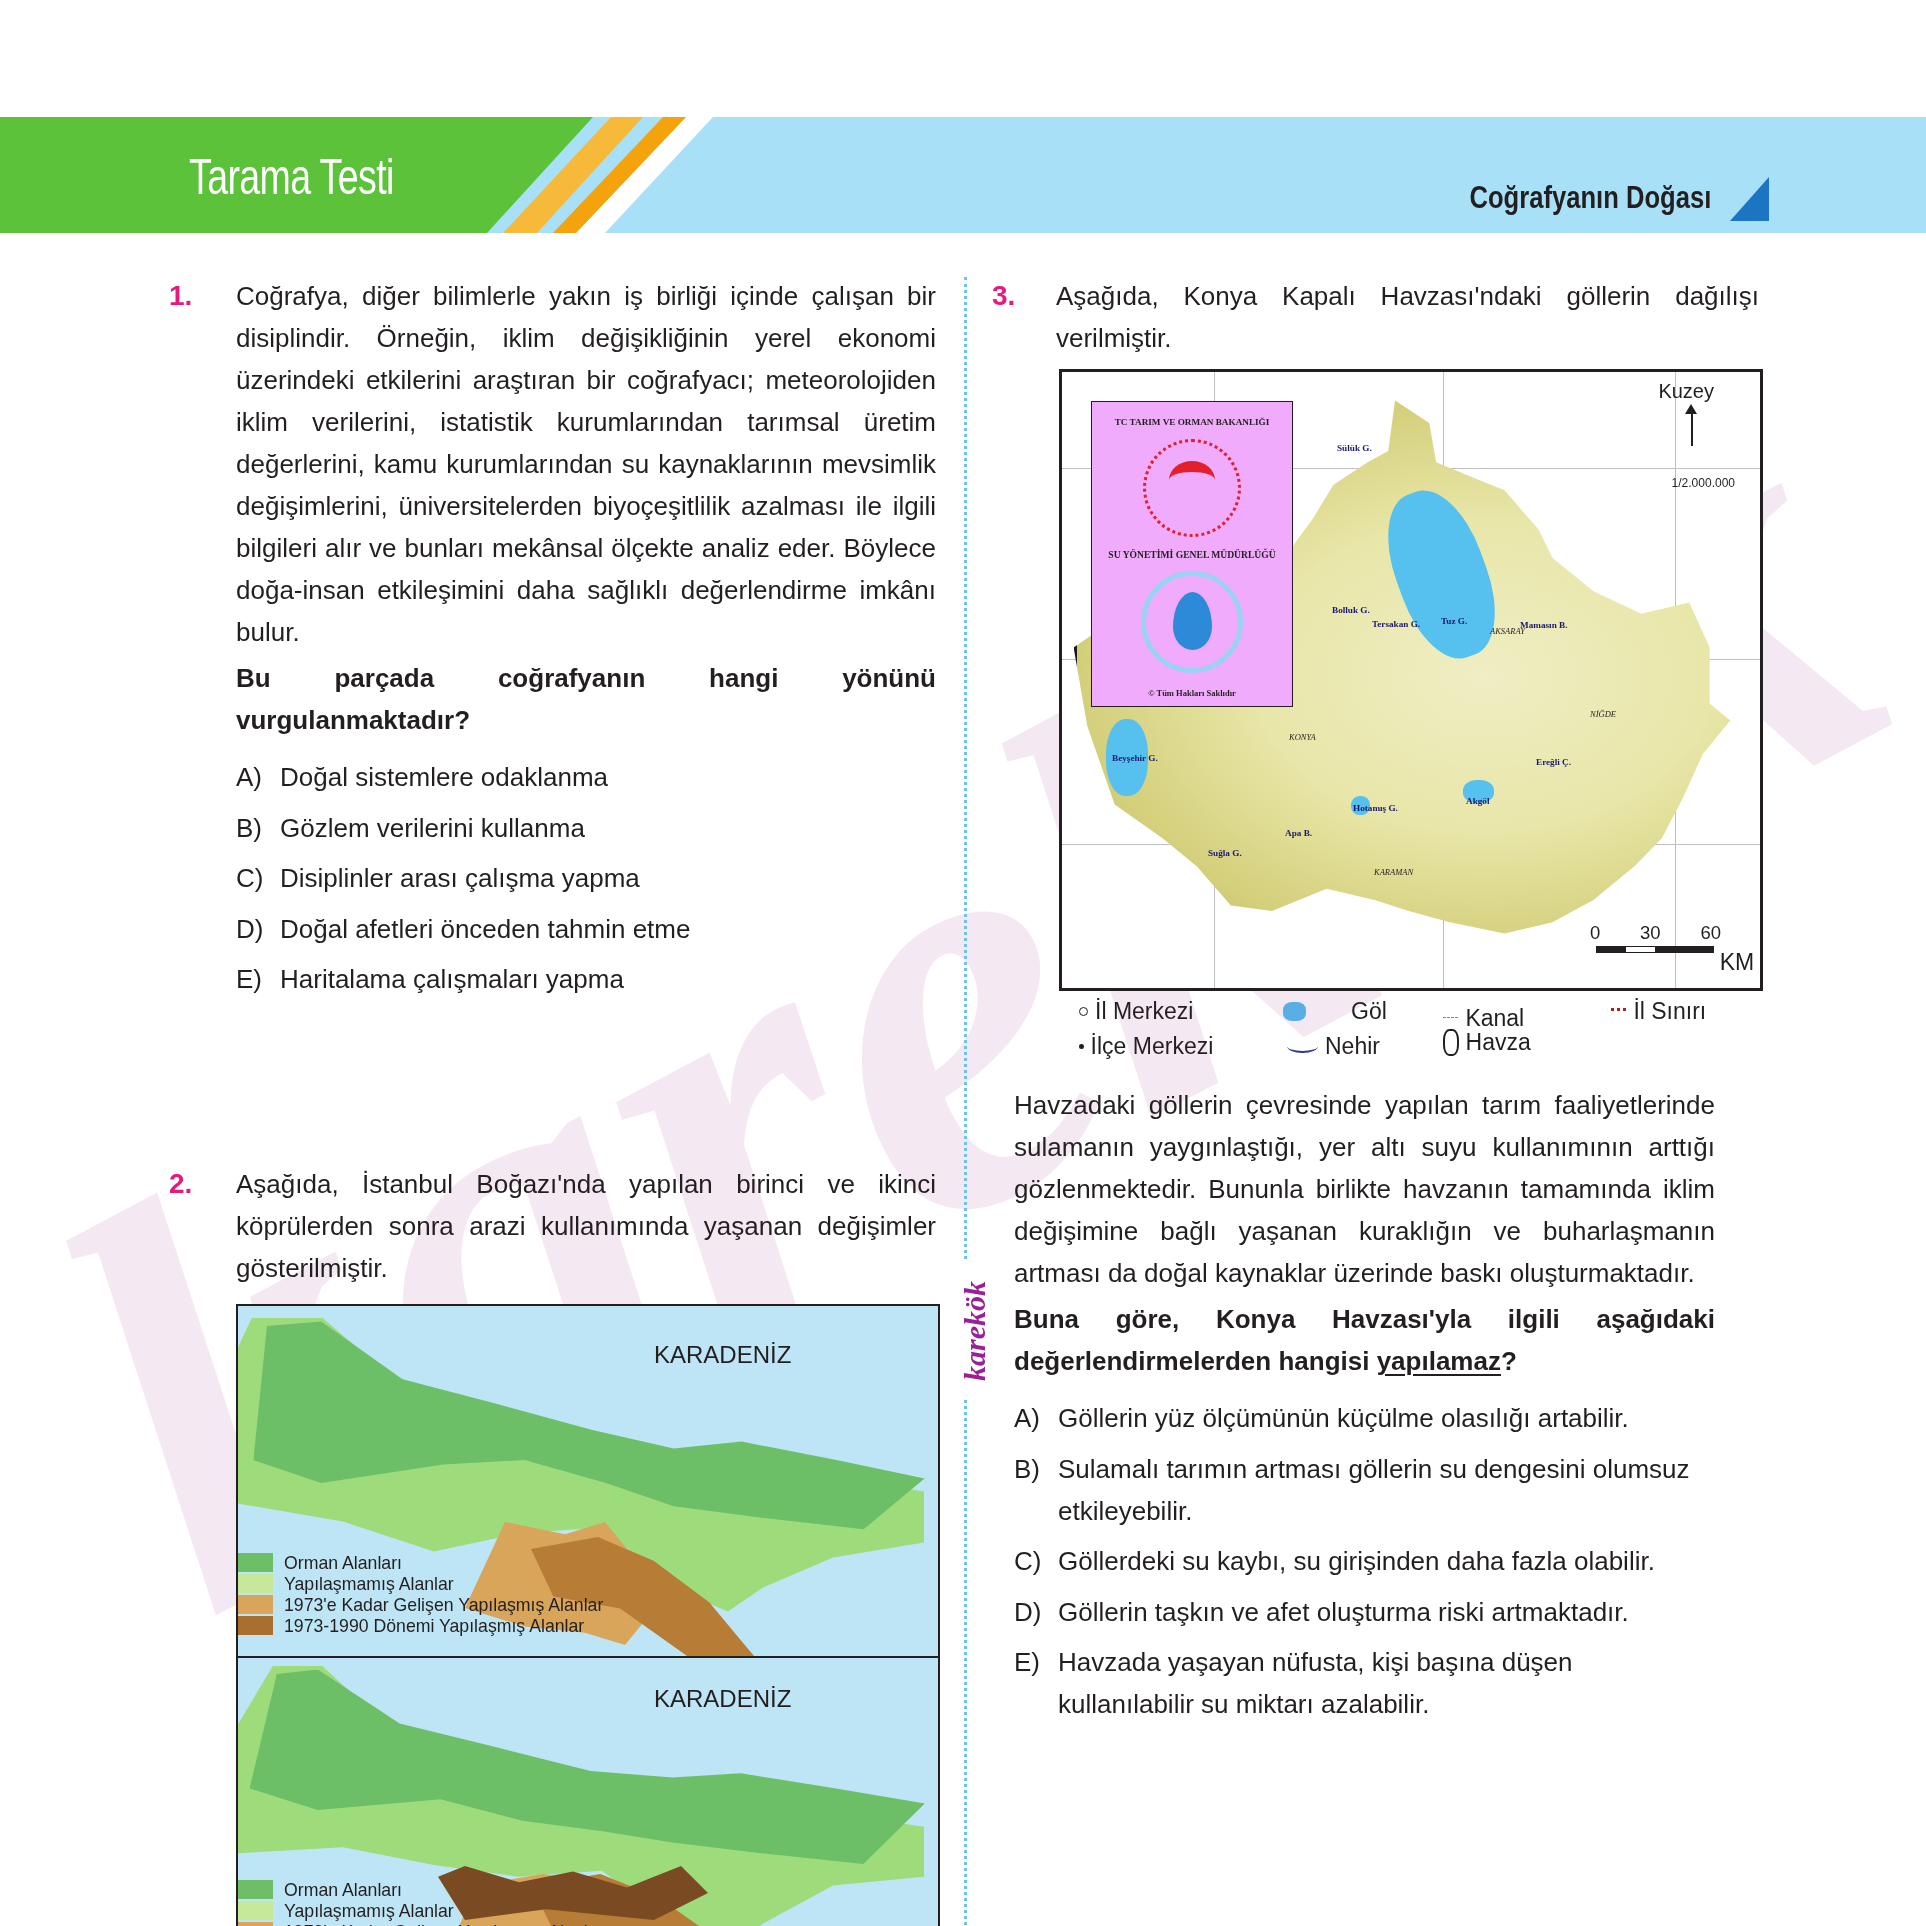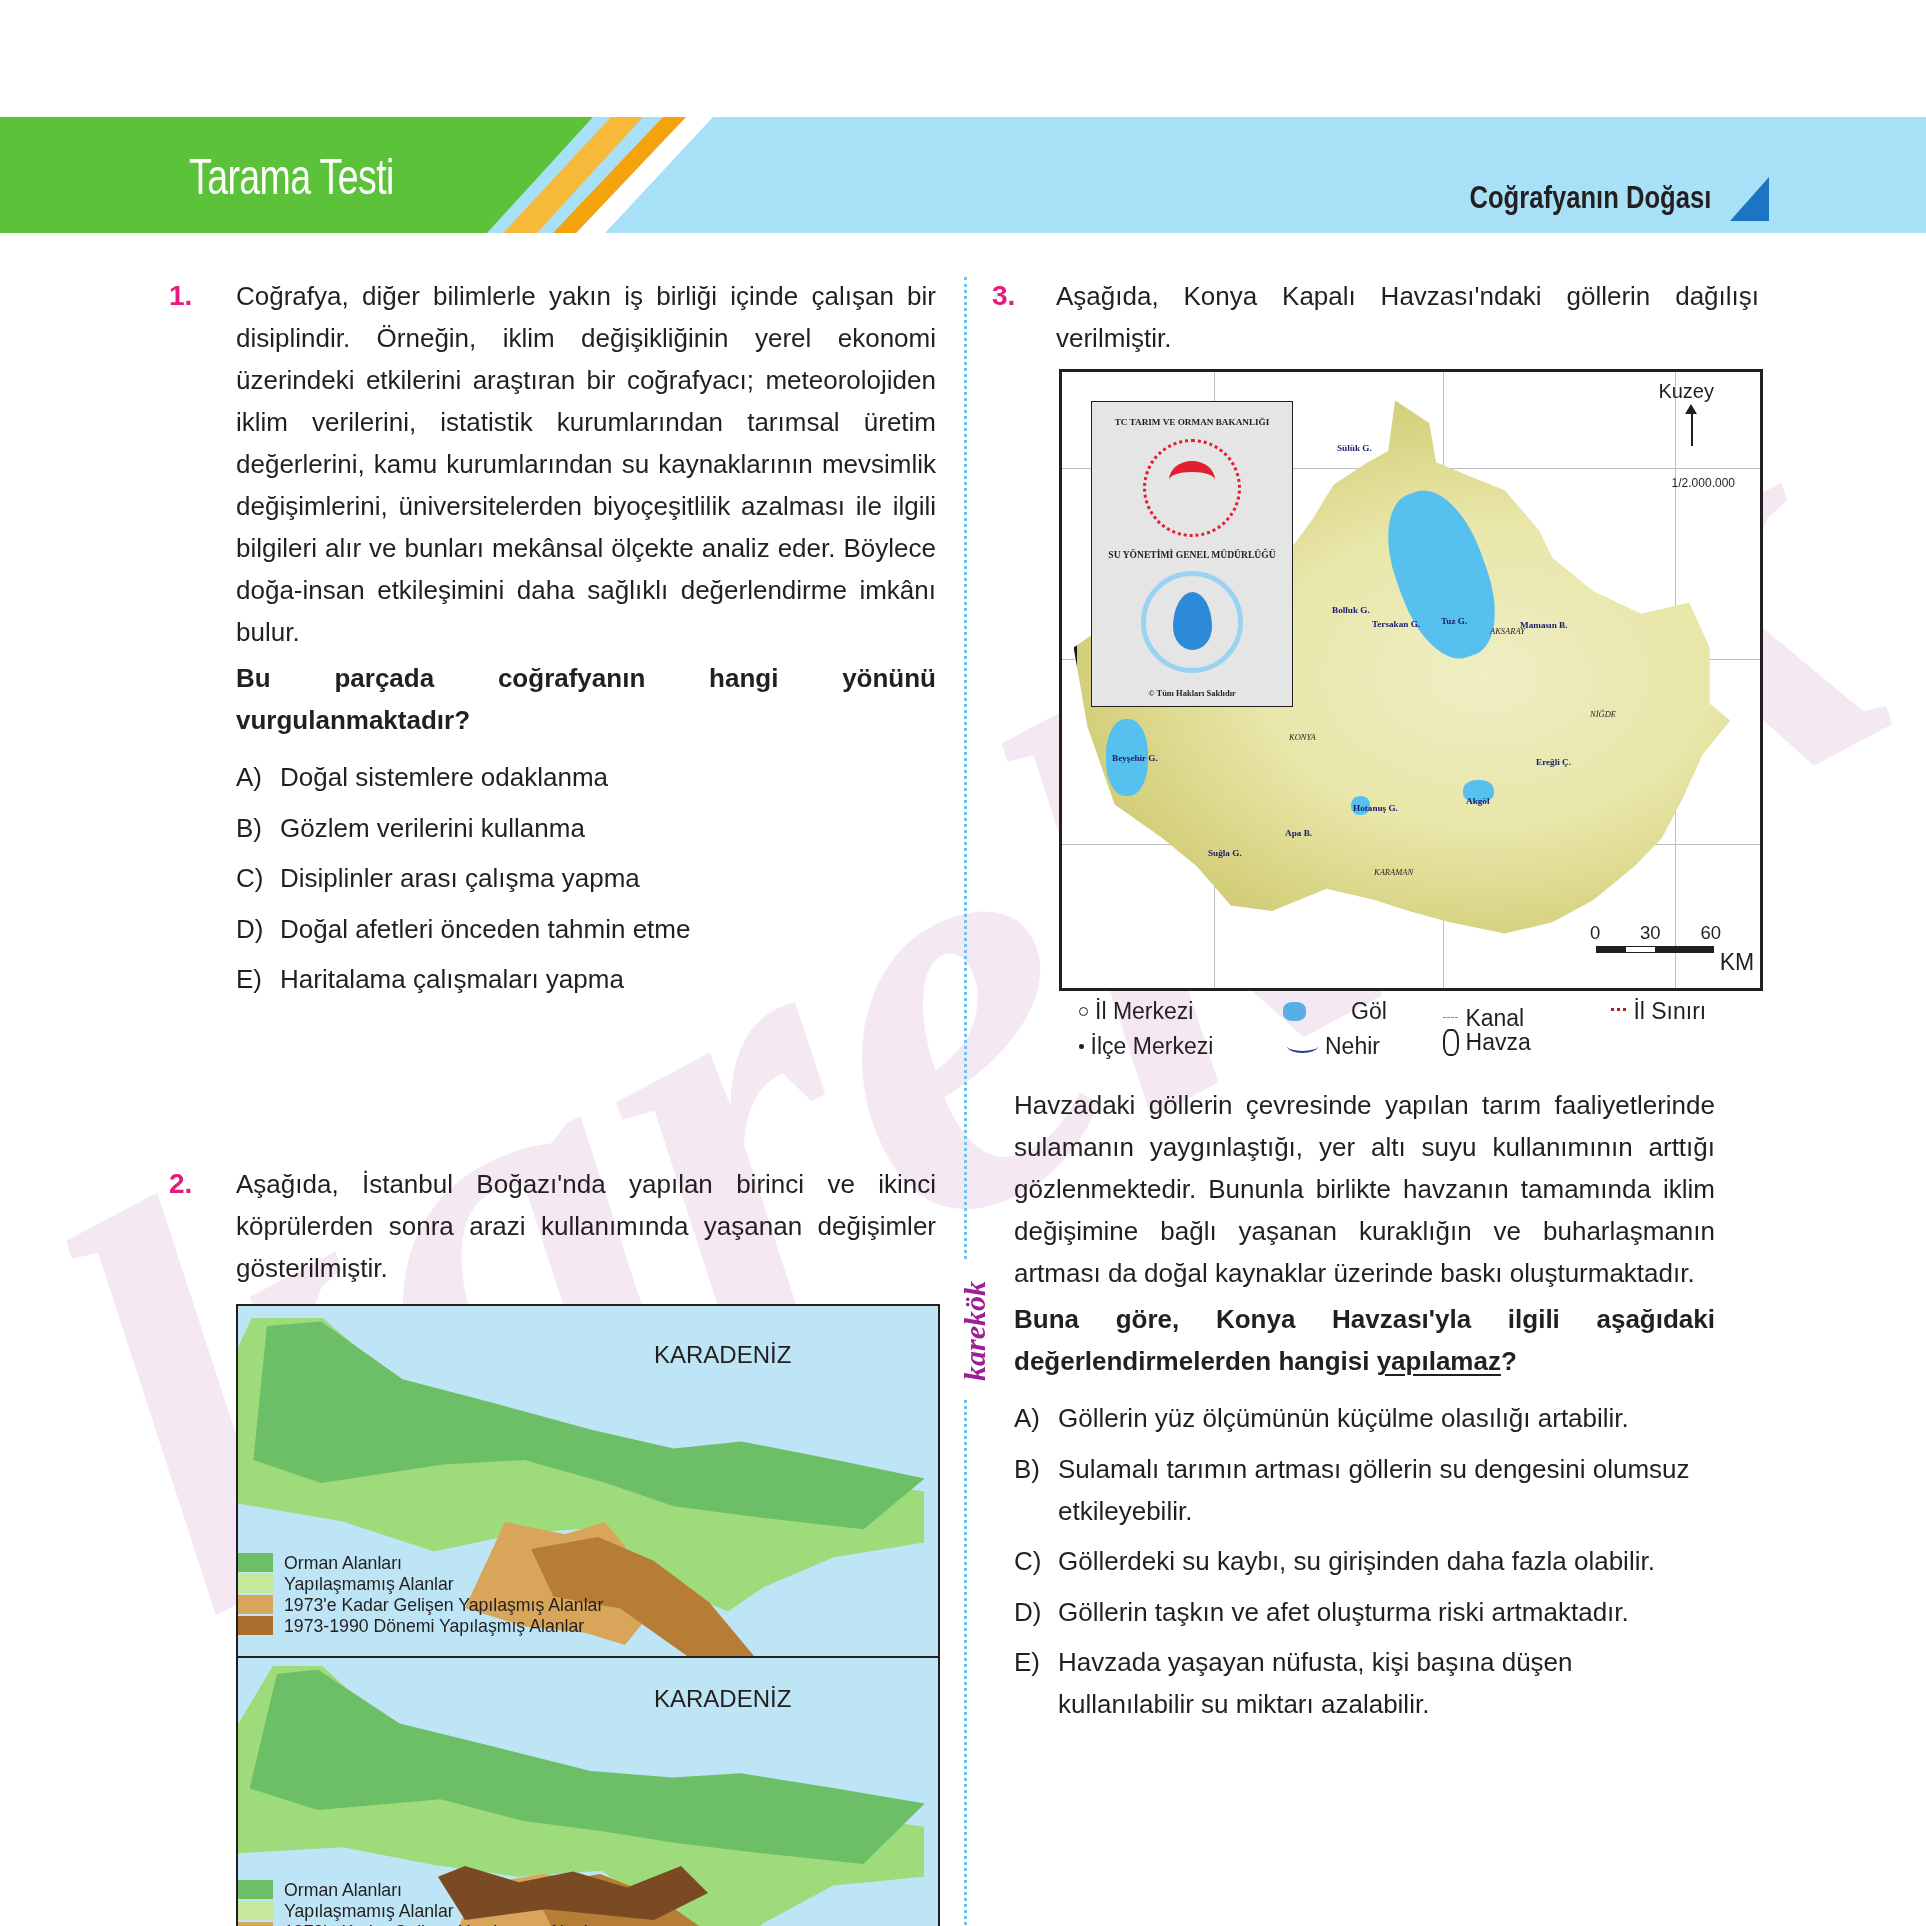--- a/index.html
+++ b/index.html
@@ -66,21 +66,21 @@
   .opt .txt { flex: 1; }
   u { text-decoration-thickness: 1.9px; text-underline-offset: 3.9px; }
 
   
   .konya-map {
     position: absolute; left: 1059px; top: 369px; width: 698px; height: 616px;
     border: 3.1px solid #231f20; background: #fff; overflow: hidden;
   }
   .grid-v, .grid-h { position: absolute; background: #bfbfbf; }
   .logo-box {
-    position: absolute; left: 29px; top: 29px; width: 200px; height: 304px; border: 1.9px solid #231f20; background: #e5e5e5;
+    position: absolute; left: 29px; top: 29px; width: 200px; height: 304px; border: 1.9px solid #231f20; background: #f0abfc;
     font-family: "Liberation Serif", serif; font-weight: bold; text-align: center;
   }
   .logo-box .t1 { margin-top: 15.4px; font-size: 9.2px; }
   .logo-box .t2 { margin-top: 11.6px; font-size: 9.6px; }
   .logo-box .t3 { position: absolute; bottom: 7.7px; width: 100%; font-size: 8.5px; }
   .seal { margin: 11.6px auto 0; width: 92px; height: 92px; border-radius: 50%; border: 3.9px dotted #e31e2d; position: relative; }
   .seal::after { content: ""; position: absolute; left: 23px; top: 19px; width: 46px; height: 27px; border-top: 11.6px solid #e31e2d; border-radius: 50% 50% 0 0; }
   .drop-logo { margin: 11.6px auto 0; width: 92px; height: 92px; border-radius: 50%; border: 5.4px solid #9ad3f2; position: relative; }
   .drop-logo::after { content: ""; position: absolute; left: 27px; top: 15.4px; width: 39px; height: 58px; background: #2d8ad8; border-radius: 50% 50% 50% 50% / 60% 60% 40% 40%; }
   .kuzey { position: absolute; right: 46px; top: 7.7px; font-size: 20px; }

